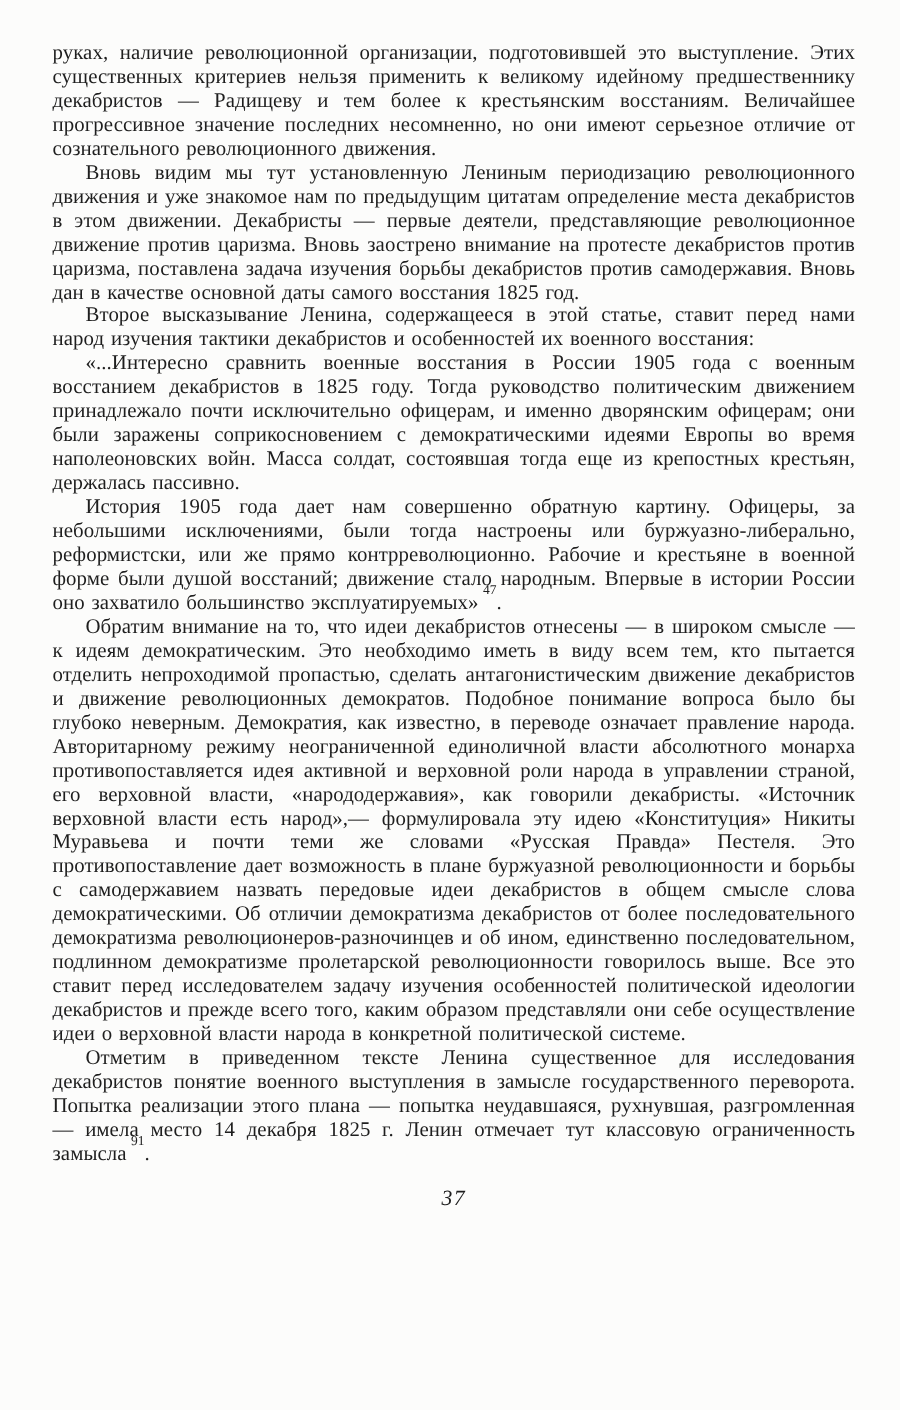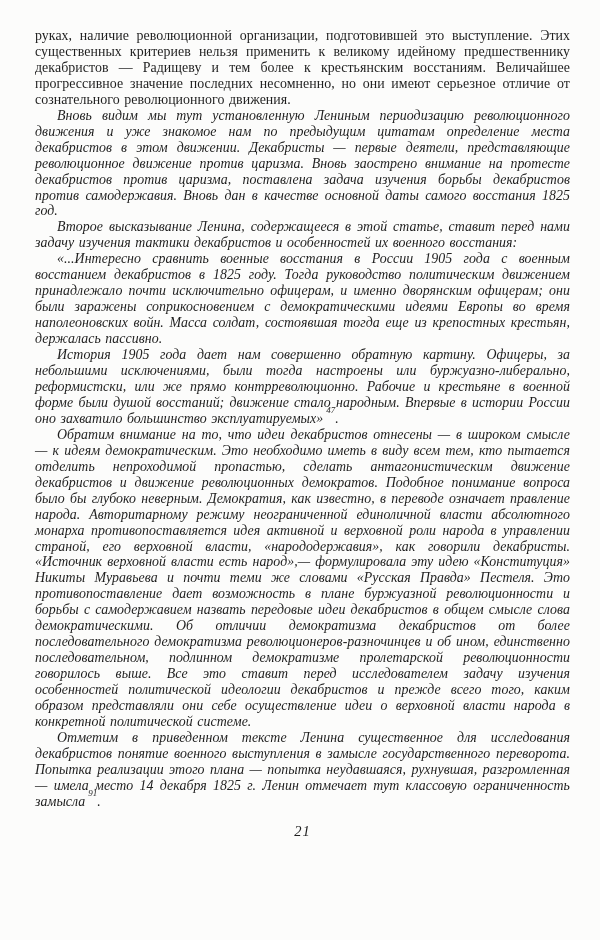--- a/index.html
+++ b/index.html
@@ -27,21 +27,20 @@
     word-spacing: 1px;
     letter-spacing: 0.05px;
   }
   .para {
     margin: 0;
     padding: 0;
     text-indent: 0;
   }
   .para.indent {
     text-indent: 22px;
-    font-style: italic;
   }
   .fnref {
     font-size: 9px;
     line-height: 0;
     position: relative;
     top: -4.5px;
     margin-left: 3px;
     letter-spacing: 0;
   }
   .page-number {
@@ -55,26 +54,26 @@
 </head>
 <body style="background: rgb(252, 252, 251); color: rgb(30, 30, 30);">
 
 <div class="page">
   <div class="text-block">
 
     <p class="para"><span>руках, наличие революционной организации, подготовившей это выступление. Этих существенных критериев нельзя применить к великому идейному предшественнику декабристов — Радищеву и тем более к крестьянским восстаниям. Величайшее прогрессивное значение последних несомненно, но они имеют серьезное отличие от сознательного революционного движения.</span></p>
 
     <p class="para indent"><span>Вновь видим мы тут установленную Лениным периодизацию революционного движения и уже знакомое нам по предыдущим цитатам определение места декабристов в этом движении. Декабристы — первые деятели, представляющие революционное движение против царизма. Вновь заострено внимание на протесте декабристов против царизма, поставлена задача изучения борьбы декабристов против самодержавия. Вновь дан в качестве основной даты самого восстания 1825 год.</span></p>
 
-    <p class="para indent"><span>Второе высказывание Ленина, содержащееся в этой статье, ставит перед нами задачу изучения тактики декабристов и особенностей их военного восстания:</span></p>
+    <p class="para indent"><span>Второе высказывание Ленина, содержащееся в этой статье, ставит перед нами народ изучения тактики декабристов и особенностей их военного восстания:</span></p>
 
     <p class="para indent"><span>«...Интересно сравнить военные восстания в России 1905 года с военным восстанием декабристов в 1825 году. Тогда руководство политическим движением принадлежало почти исключительно офицерам, и именно дворянским офицерам; они были заражены соприкосновением с демократическими идеями Европы во время наполеоновских войн. Масса солдат, состоявшая тогда еще из крепостных крестьян, держалась пассивно.</span></p>
 
     <p class="para indent"><span>История 1905 года дает нам совершенно обратную картину. Офицеры, за небольшими исключениями, были тогда настроены или буржуазно-либерально, реформистски, или же прямо контрреволюционно. Рабочие и крестьяне в военной форме были душой восстаний; движение стало народным. Впервые в истории России оно захватило большинство эксплуатируемых»</span><sup class="fnref">47</sup><span>.</span></p>
 
     <p class="para indent"><span>Обратим внимание на то, что идеи декабристов отнесены — в широком смысле — к идеям демократическим. Это необходимо иметь в виду всем тем, кто пытается отделить непроходимой пропастью, сделать антагонистическим движение декабристов и движение революционных демократов. Подобное понимание вопроса было бы глубоко неверным. Демократия, как известно, в переводе означает правление народа. Авторитарному режиму неограниченной единоличной власти абсолютного монарха противопоставляется идея активной и верховной роли народа в управлении страной, его верховной власти, «народодержавия», как говорили декабристы. «Источник верховной власти есть народ»,— формулировала эту идею «Конституция» Никиты Муравьева и почти теми же словами «Русская Правда» Пестеля. Это противопоставление дает возможность в плане буржуазной революционности и борьбы с самодержавием назвать передовые идеи декабристов в общем смысле слова демократическими. Об отличии демократизма декабристов от более последовательного демократизма революционеров-разночинцев и об ином, единственно последовательном, подлинном демократизме пролетарской революционности говорилось выше. Все это ставит перед исследователем задачу изучения особенностей политической идеологии декабристов и прежде всего того, каким образом представляли они себе осуществление идеи о верховной власти народа в конкретной политической системе.</span></p>
 
     <p class="para indent"><span>Отметим в приведенном тексте Ленина существенное для исследования декабристов понятие военного выступления в замысле государственного переворота. Попытка реализации этого плана — попытка неудавшаяся, рухнувшая, разгромленная — имела место 14 декабря 1825 г. Ленин отмечает тут классовую ограниченность замысла</span><sup class="fnref">91</sup><span>.</span></p>
 
   </div>
 
-  <div class="page-number">21</div>
+  <div class="page-number">37</div>
 </div>
 
 </body></html>

